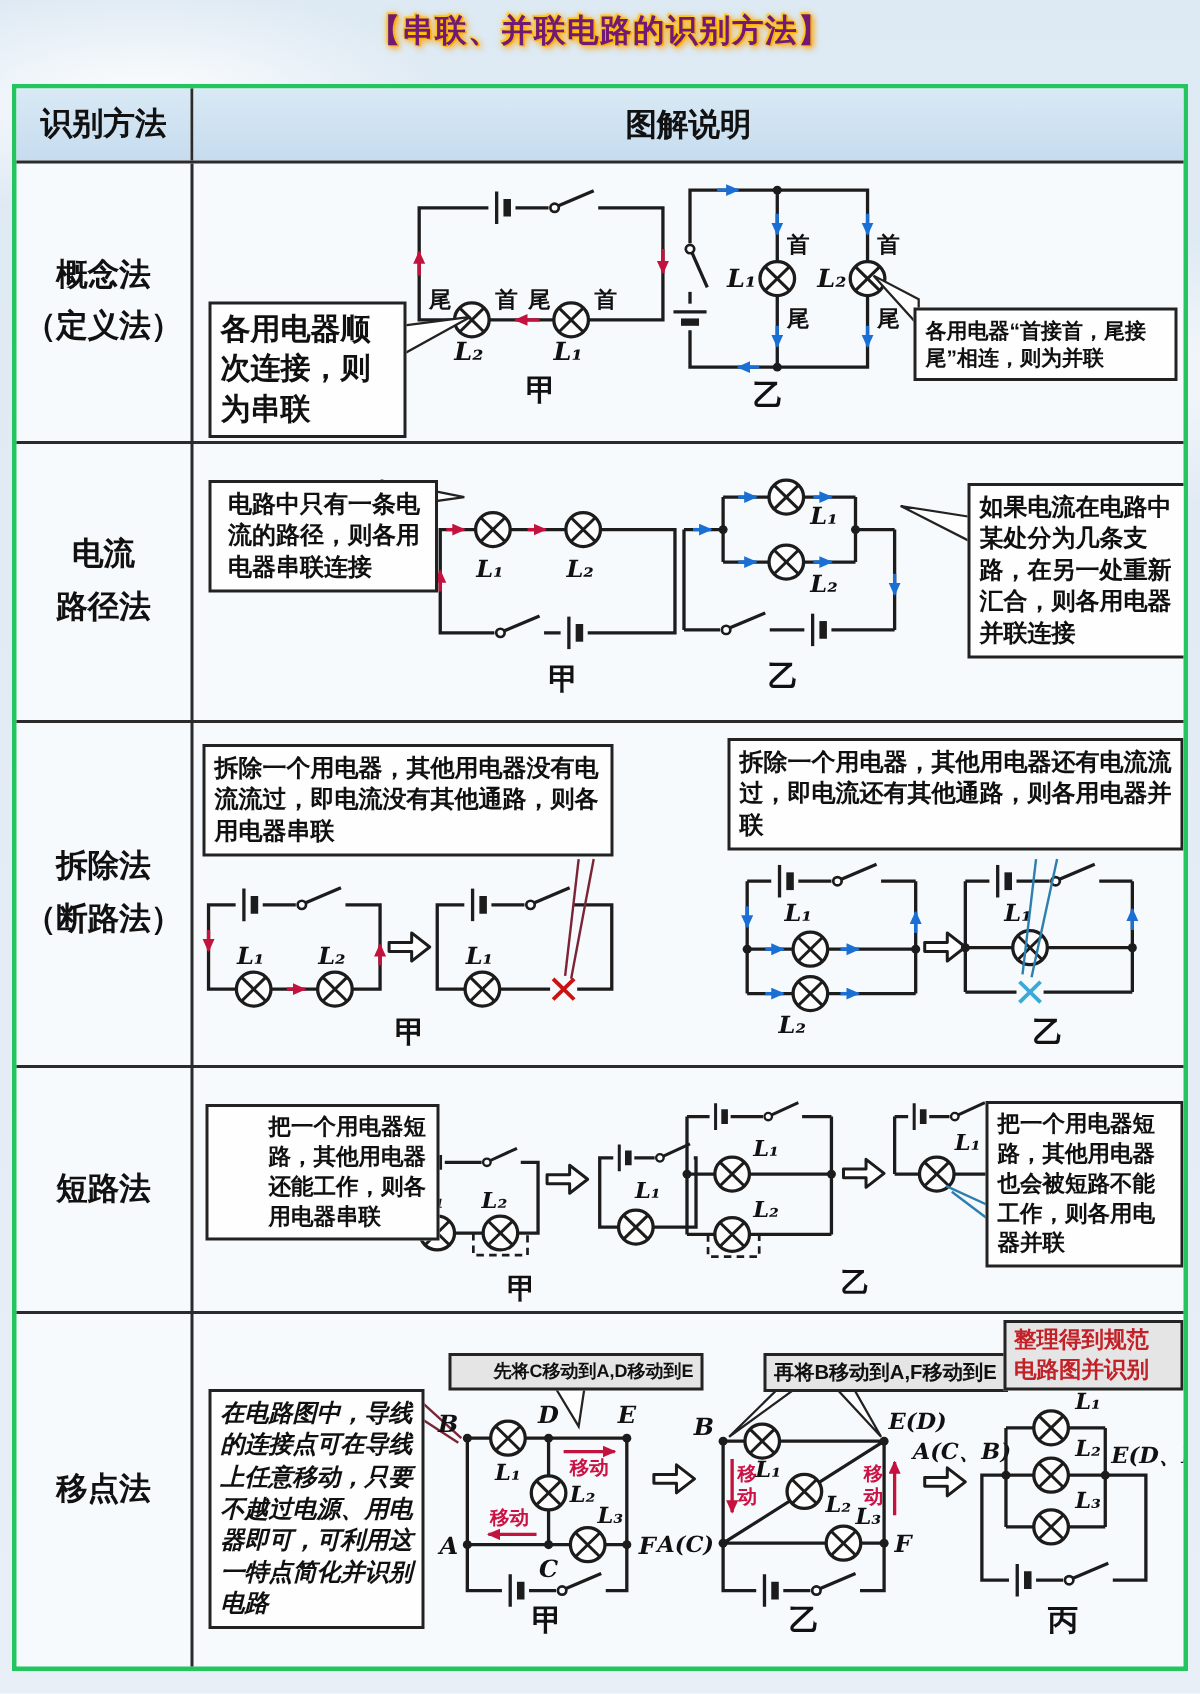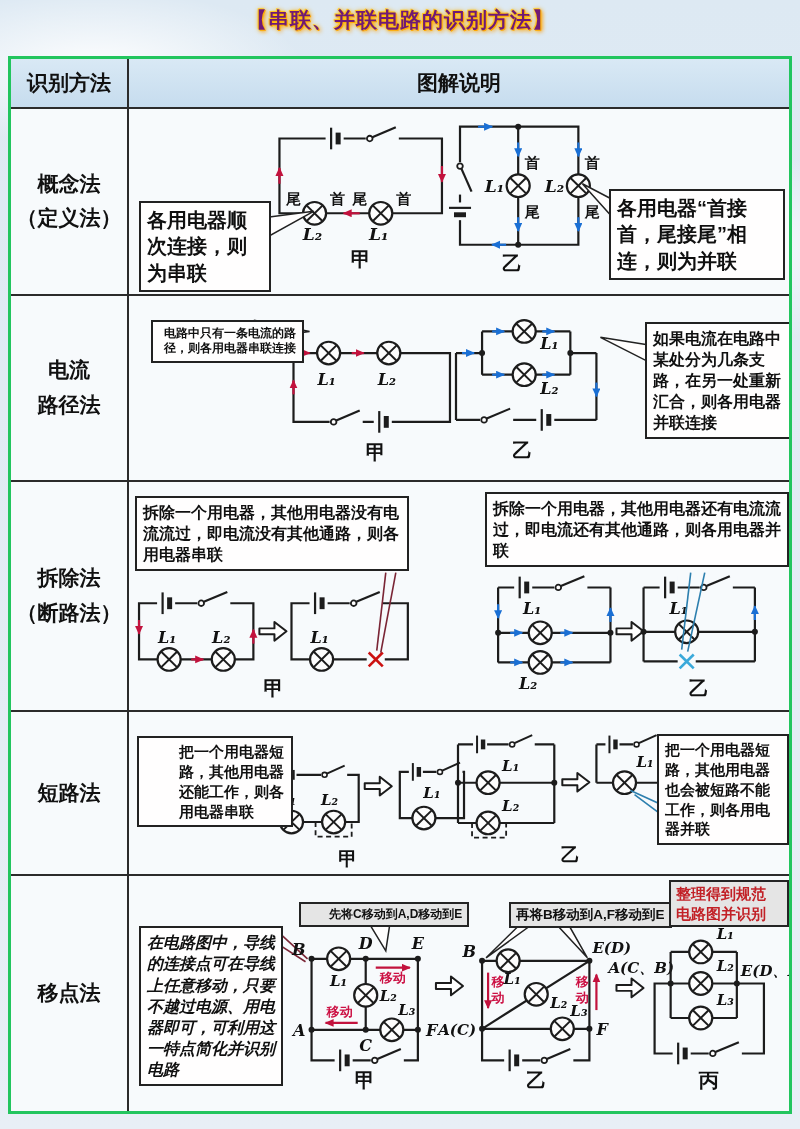--- a/index.html
+++ b/index.html
@@ -171,21 +171,21 @@
             <text class="cz" font-size="15" text-anchor="middle" x="402" y="60">首</text>
             <text class="cz" font-size="15" text-anchor="middle" x="462" y="60">首</text>
             <text class="cz" font-size="15" text-anchor="middle" x="402" y="110">尾</text>
             <text class="cz" font-size="15" text-anchor="middle" x="462" y="110">尾</text>
             <text class="cz" font-size="20" text-anchor="middle" x="382" y="164">乙</text>
           </g>
           <polygon class="ptr" points="138,110 184,104 138,130"></polygon>
           <polygon class="ptr" points="482,92 452,76 482,110"></polygon>
         </svg>
         <div class="callout" style="left:10px;top:92px;width:116px;font-size:20px;">各用电器顺次连接，则为串联</div>
-        <div class="callout" style="left:480px;top:80px;width:160px;font-size:20px;">各用电器“首接首，尾接尾”相连，则为并联</div>
+        <div class="callout" style="left:480px;top:96px;width:160px;font-size:14px;">各用电器“首接首，尾接尾”相连，则为并联</div>
       </div>
     </div>
 
     <div class="trow" style="height:187px">
       <div class="cell-m">
         <span>电流</span>
         <span>路径法</span>
       </div>
       <div class="cell-d">
         <svg class="csvg" viewBox="0 0 658 187" preserveAspectRatio="none">
@@ -222,21 +222,21 @@
               <line class="ab" x1="412" y1="36" x2="424" y2="36" marker-end="url(#mb)"></line>
               <line class="ab" x1="362" y1="80" x2="374" y2="80" marker-end="url(#mb)"></line>
               <line class="ab" x1="412" y1="80" x2="424" y2="80" marker-end="url(#mb)"></line>
               <line class="ab" x1="466" y1="88" x2="466" y2="102" marker-end="url(#mb)"></line>
             </g>
             <text class="li" font-size="16" x="410" y="54">L₁</text>
             <text class="li" font-size="16" x="410" y="100">L₂</text>
             <text class="cz" font-size="20" text-anchor="middle" x="392" y="164">乙</text>
           </g>
         </svg>
-        <div class="callout" style="left:22px;top:24px;width:132px;font-size:12px;padding-left:11px;">电路中只有一条电流的路径，则各用电器串联连接</div>
+        <div class="callout" style="left:10px;top:24px;width:132px;font-size:16px;padding-left:11px;">电路中只有一条电流的路径，则各用电器串联连接</div>
         <div class="callout" style="left:516px;top:26px;width:136px;font-size:16px;">如果电流在电路中某处分为几条支路，在另一处重新汇合，则各用电器并联连接</div>
       </div>
     </div>
 
     <div class="trow" style="height:232px">
       <div class="cell-m">
         <span>拆除法</span>
         <span>（断路法）</span>
       </div>
       <div class="cell-d">

